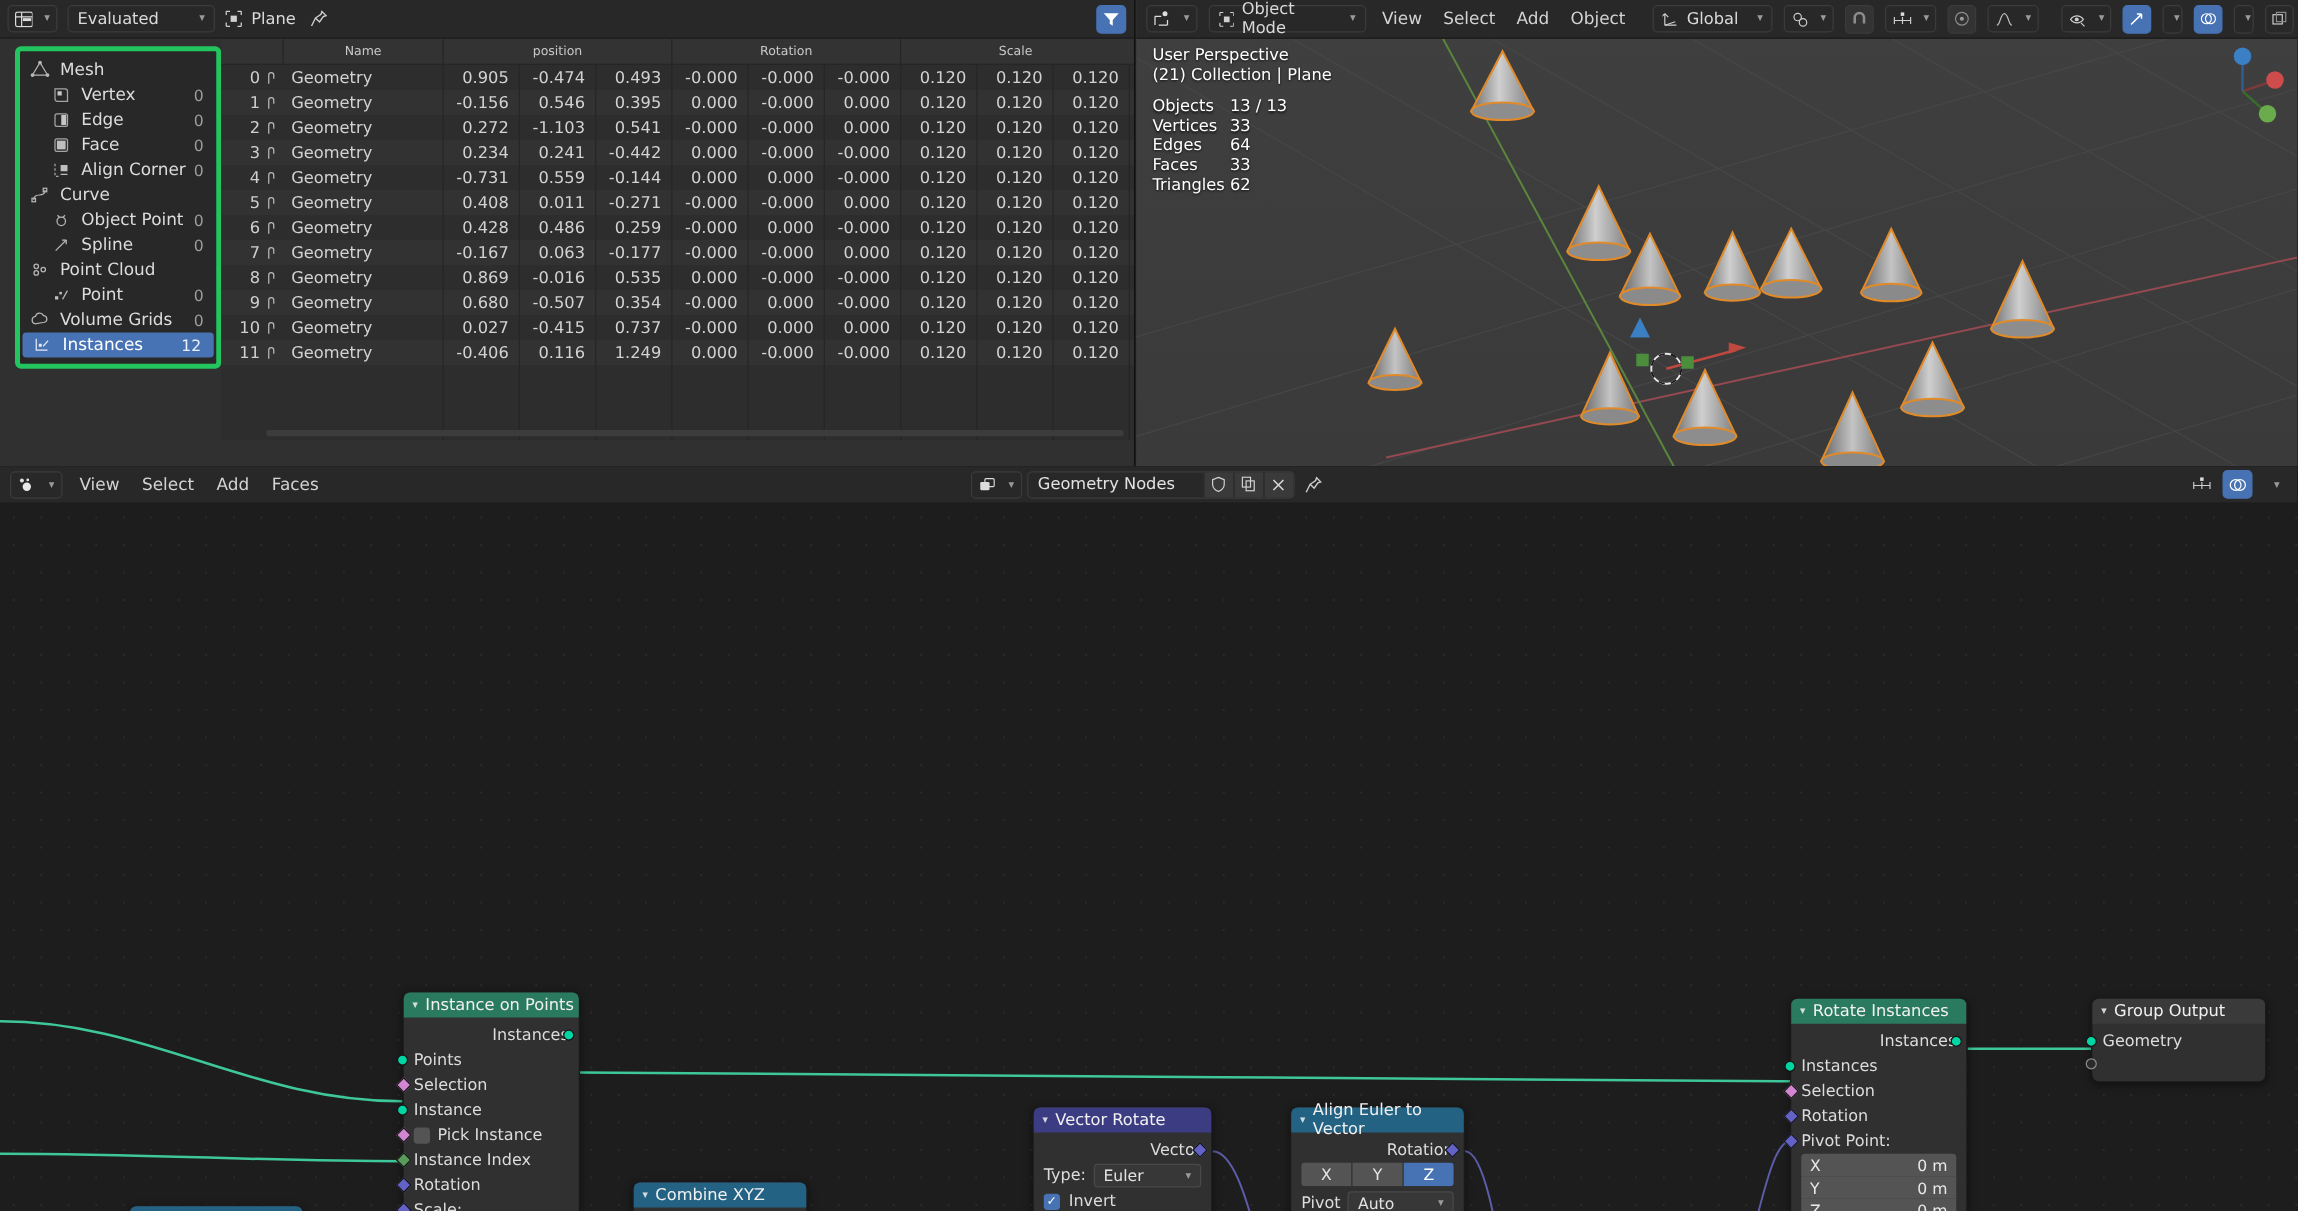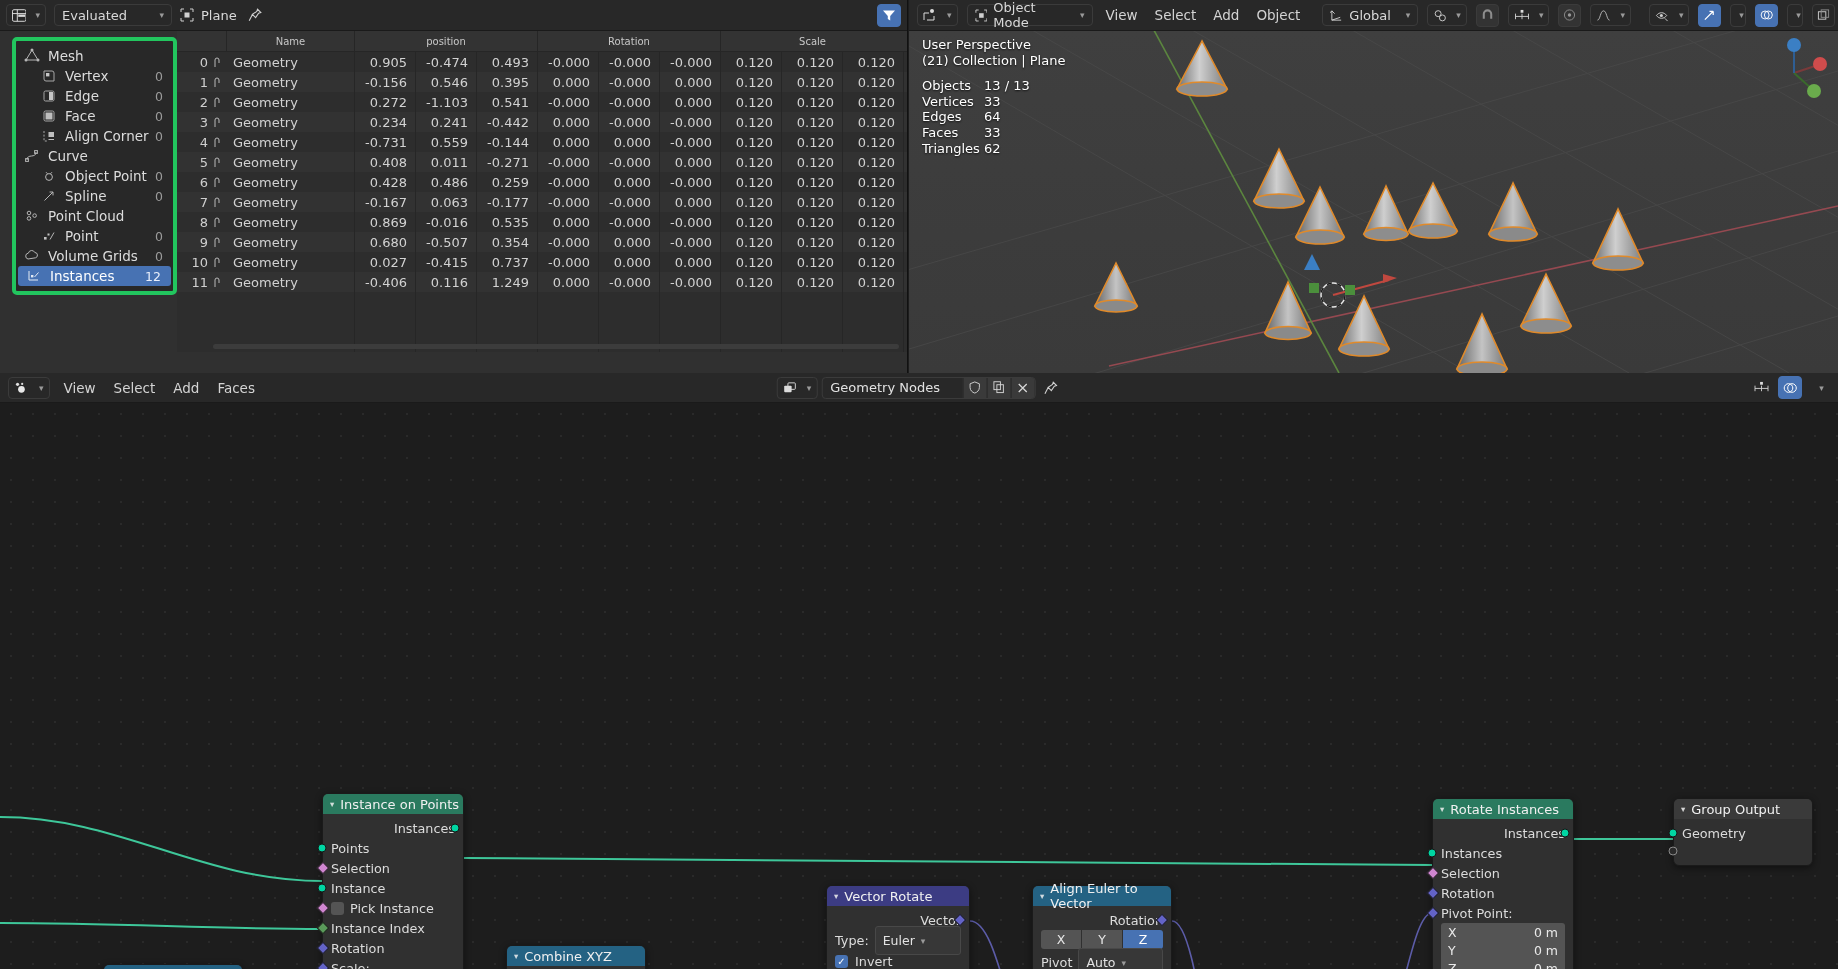--- a/index.html
+++ b/index.html
@@ -156,22 +156,22 @@
     color:#dcdcdc; position:relative; }
   .fld {
     height:18px; background:#545454; border-radius:3px; display:flex; align-items:center;
     font-size:12.5px; color:#e9e9e9; margin: 1px 0; padding: 0 7px; justify-content:center;
   }
   .fld.lr { justify-content:space-between; }
   .fld.stack { border-radius:0; margin:0; }
   .fld.stack.first { border-radius:3px 3px 0 0; }
   .fld.stack.last { border-radius:0 0 3px 3px; }
   .dd {
-    height:29px; background:#373737; border:1px solid #484848; border-radius:3px;
-    display:flex; align-items:center; 
+    height:19px; background:#373737; border:1px solid #484848; border-radius:3px;
+    display:flex; align-items:center; justify-content:space-between;
     padding: 0 7px; font-size:12.5px; color:#e3e3e3;
   }
   .cbx { width:13px; height:13px; border-radius:3px; background:#4772b3;
     display:flex; align-items:center; justify-content:center; color:#fff; font-size:10px; }
   .cbx.off { background:#545454; }
   .segbtns { display:flex; height:19px; border-radius:3px; overflow:hidden; gap:1px; }
   .segbtns > div { flex:1; background:#545454; display:flex; align-items:center;
     justify-content:center; font-size:12.5px; color:#e6e6e6; }
   .segbtns > div.on { background:#4772b3; color:#fff; }
   .lblrow { display:flex; align-items:center; gap:7px; font-size:12.8px; color:#dcdcdc; height:20px; }

